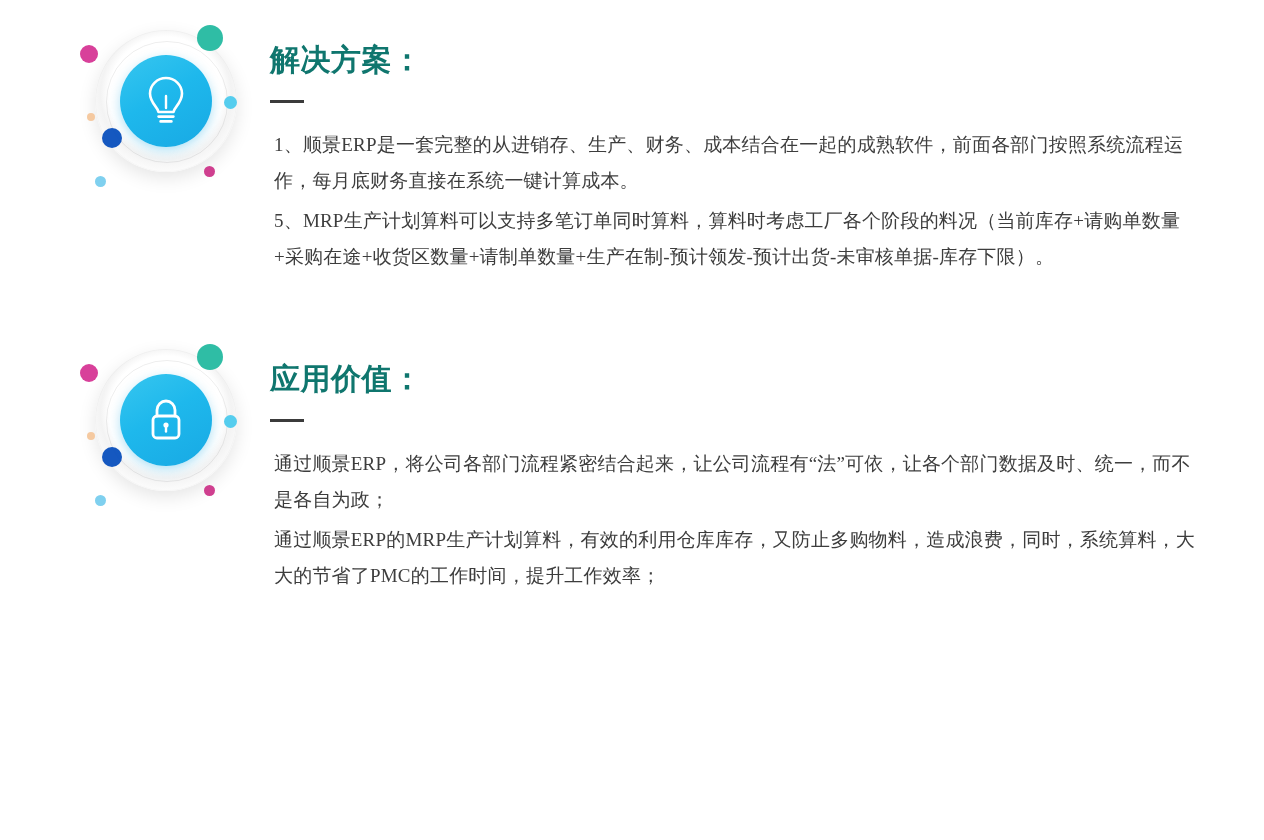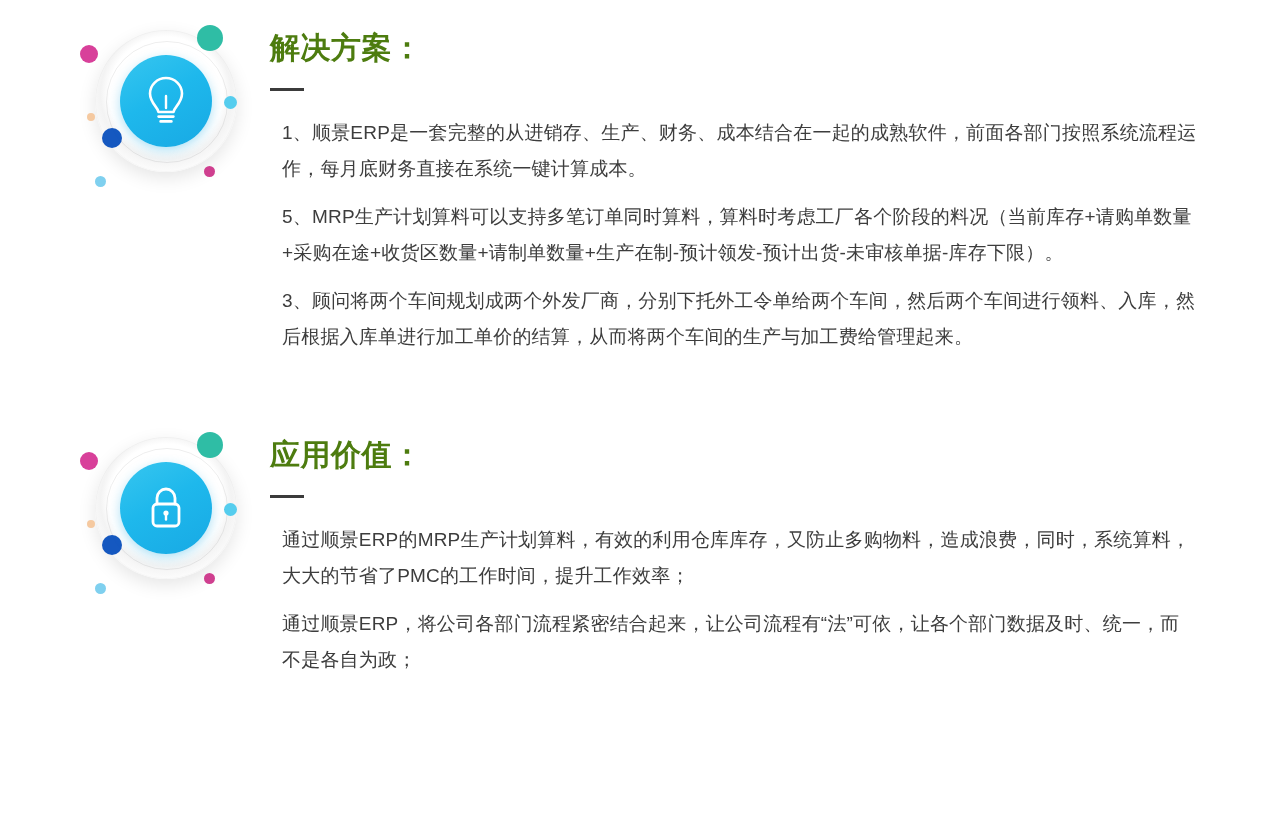--- a/index.html
+++ b/index.html
@@ -80,39 +80,39 @@
   .d-peach  { width: 8px;  height: 8px;  background: #f5c9a0; left: 27px; top: 95px; }
 
   
   .content {
     width: 940px;
     padding-left: 10px;
   }
   .heading {
     font-size: 30px;
     font-weight: bold;
-    color: #4d7c0f;
+    color: #0f766e;
     letter-spacing: 0.5px;
-    margin: 12px 0 0 0;
+    margin: 24px 0 0 0;
     line-height: 1.2;
   }
   .rule {
     width: 34px;
     height: 3px;
     background: #3b3b3b;
     margin: 22px 0 24px 0;
   }
   .para {
     font-size: 19px;
     line-height: 36px;
     color: #3d3d3d;
     margin: 0;
     letter-spacing: 0.2px;
   }
-  .para p { margin: 12px; }
+  .para p { margin: 4px; font-family: Liberation Serif, serif; }
 </style>
 </head>
 <body>
 
 <div class="page">
 
   <div class="section" id="section-solution">
 
     <div class="badge-wrap">
       <div class="halo"></div>
@@ -133,21 +133,20 @@
         </svg>
       </div>
     </div>
 
     <div class="content">
       <h2 class="heading">解决方案：</h2>
       <div class="rule"></div>
       <div class="para">
         <p>1、顺景ERP是一套完整的从进销存、生产、财务、成本结合在一起的成熟软件，前面各部门按照系统流程运作，每月底财务直接在系统一键计算成本。</p>
         <p>5、MRP生产计划算料可以支持多笔订单同时算料，算料时考虑工厂各个阶段的料况（当前库存+请购单数量+采购在途+收货区数量+请制单数量+生产在制-预计领发-预计出货-未审核单据-库存下限）。</p>
-        <p>3、顾问将两个车间规划成两个外发厂商，分别下托外工令单给两个车间，然后两个车间进行领料、入库，然后根据入库单进行加工单价的结算，从而将两个车间的生产与加工费给管理起来。</p>
       </div>
     </div>
   </div>
 
   <div class="section" id="section-value">
 
     <div class="badge-wrap">
       <div class="halo"></div>
       <div class="ring"></div>
       <span class="dot d-teal"></span>
@@ -164,19 +163,19 @@
           <circle cx="22" cy="30" r="2.6" fill="#ffffff"></circle>
           <path d="M22 32.6V36.5" stroke="#ffffff" stroke-width="2.4" stroke-linecap="round"></path>
         </svg>
       </div>
     </div>
 
     <div class="content">
       <h2 class="heading">应用价值：</h2>
       <div class="rule"></div>
       <div class="para">
+        <p>通过顺景ERP，将公司各部门流程紧密结合起来，让公司流程有“法”可依，让各个部门数据及时、统一，而不是各自为政；</p>
         <p>通过顺景ERP的MRP生产计划算料，有效的利用仓库库存，又防止多购物料，造成浪费，同时，系统算料，大大的节省了PMC的工作时间，提升工作效率；</p>
-        <p>通过顺景ERP，将公司各部门流程紧密结合起来，让公司流程有“法”可依，让各个部门数据及时、统一，而不是各自为政；</p>
       </div>
     </div>
   </div>
 
 </div>
 
 </body></html>

